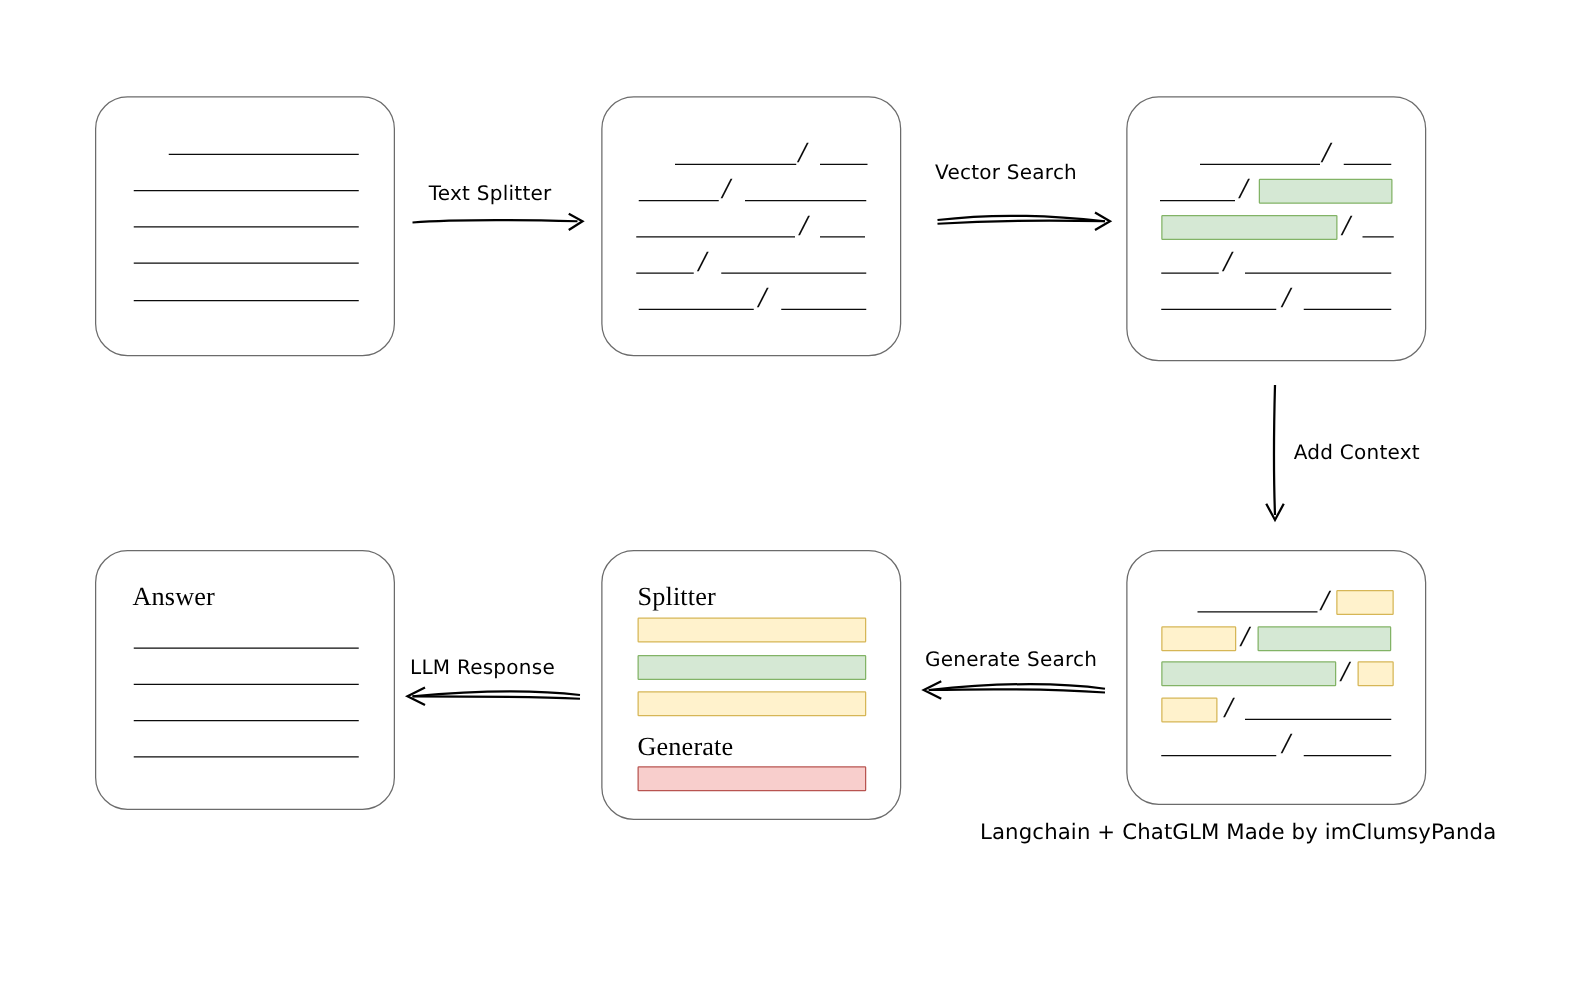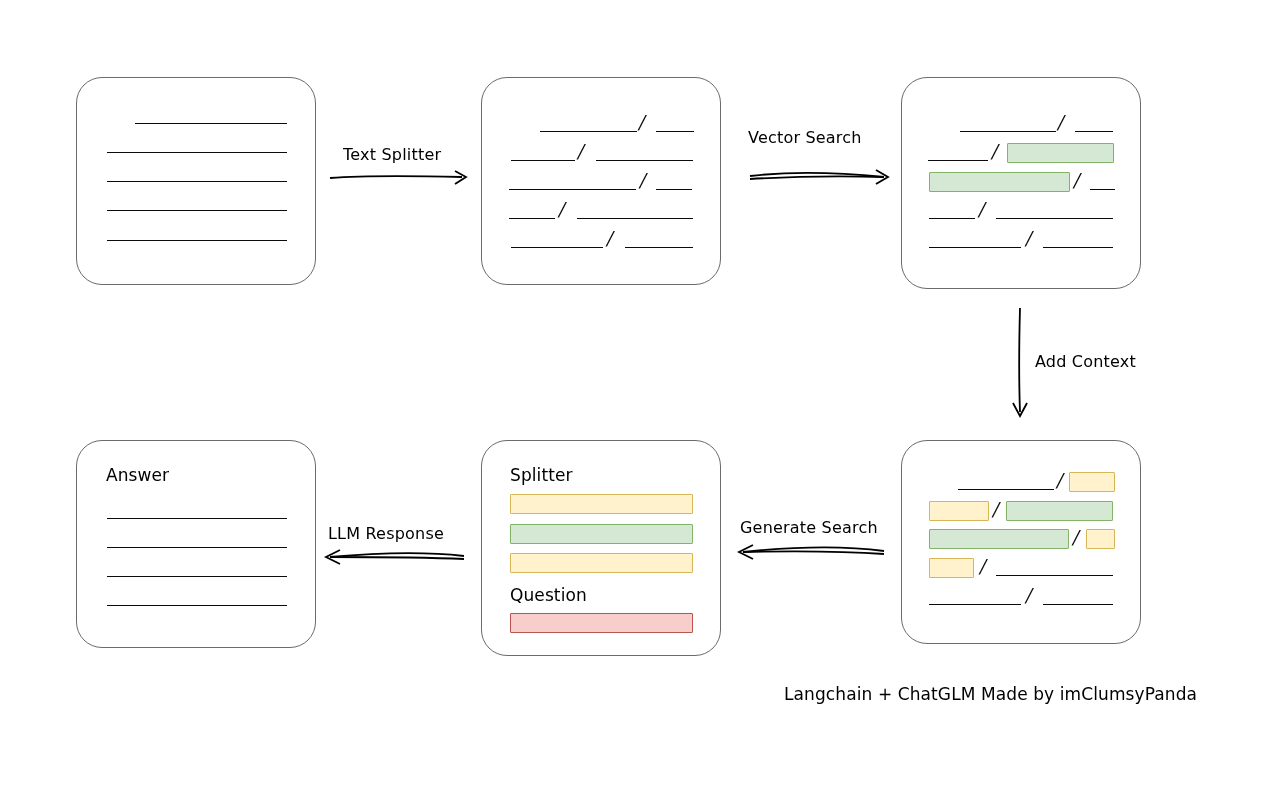--- a/index.html
+++ b/index.html
@@ -55,24 +55,25 @@
     box-sizing: border-box;
     height: 20px;
     border-radius: 1px;
   }
   .hl.green  { background: #d5e8d4; border: 1.4px solid #82b366; }
   .hl.yellow { background: #fff2cc; border: 1.4px solid #d6b656; }
   .hl.red    { background: #f8cecc; border: 1.4px solid #b85450; }
 
   .box-title {
     position: absolute;
-    font-size: 17px;
+    font-size: 21px;
     color: #000000;
     letter-spacing: 0.1px;
     white-space: nowrap;
+    font-family: Liberation Serif, serif;
   }
   .edge-label {
     position: absolute;
     font-size: 16px;
     color: #000000;
     white-space: nowrap;
     letter-spacing: 0.2px;
   }
   .caption {
     position: absolute;
@@ -99,21 +100,21 @@
   <div class="node-box" id="box-source"></div>
 
   <div class="node-box" id="box-chunks"></div>
 
   <div class="node-box" id="box-retrieved"></div>
 
   <div class="node-box" id="box-context"></div>
 
   <div class="node-box" id="box-prompt"></div>
   <div class="box-title" style="left:510px; top:465px;">Splitter</div>
-  <div class="box-title" style="left:510px; top:585px;">Question</div>
+  <div class="box-title" style="left:510px; top:585px;">Generate</div>
 
   <div class="node-box" id="box-answer"></div>
   <div class="box-title" style="left:106px; top:465px;">Answer</div>
 
   <div id="doc-content">
       <div class="doc-line" style="left: 135px; top: 123px; width: 152px;"></div>
       <div class="doc-line" style="left: 107px; top: 152px; width: 180px;"></div>
       <div class="doc-line" style="left: 107px; top: 181px; width: 180px;"></div>
       <div class="doc-line" style="left: 107px; top: 210px; width: 180px;"></div>
       <div class="doc-line" style="left: 107px; top: 240px; width: 180px;"></div>
@@ -202,15 +203,15 @@
       <path d="M340,550 L326,557 L340,564" stroke="#000" stroke-width="1.8" fill="none" stroke-linejoin="miter"></path>
     </g>
   </svg>
 
   <div class="edge-label" style="left:343px; top:145px;">Text Splitter</div>
   <div class="edge-label" style="left:748px; top:128px;">Vector Search</div>
   <div class="edge-label" style="left:1035px; top:352px;text-align:right;">Add Context</div>
   <div class="edge-label" style="left:740px; top:518px;">Generate Search</div>
   <div class="edge-label" style="left:328px; top:524px;">LLM Response</div>
 
-  <div class="caption" style="left:784px; top:684px;">Langchain + ChatGLM Made by imClumsyPanda</div>
+  <div class="caption" style="left:784px; top:656px;">Langchain + ChatGLM Made by imClumsyPanda</div>
 
 </div>
 
 </body></html>

